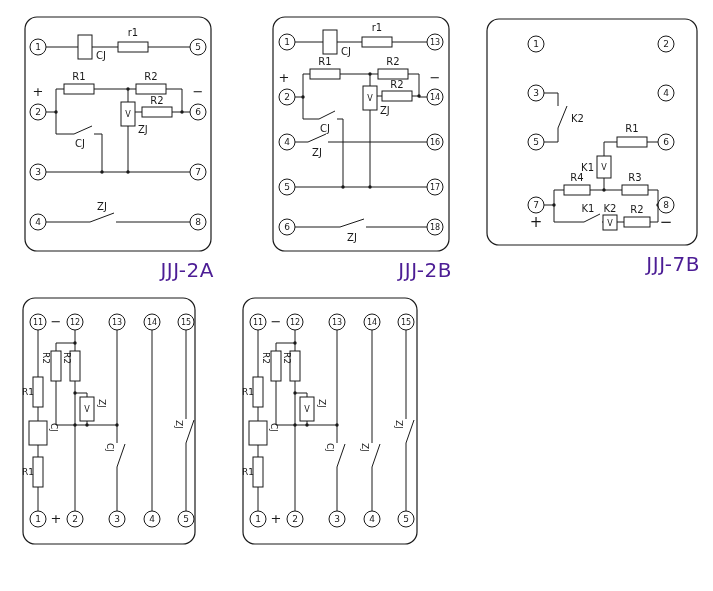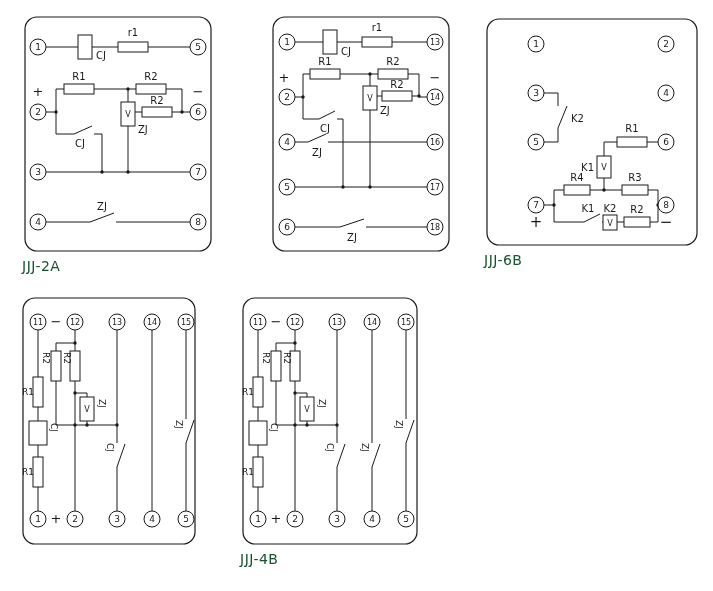--- a/index.html
+++ b/index.html
@@ -1,20 +1,20 @@
 <!DOCTYPE html>
 <html><head>
 <meta charset="utf-8">
 <style>
   *{margin:0;padding:0;box-sizing:border-box}
   html,body{width:713px;height:591px;background:#fff}
   body{font-family:"DejaVu Sans",sans-serif}
   .stage{position:relative;width:713px;height:591px;background:#fff;overflow:hidden}
   .panel{position:absolute}
-  .caption{text-align:left;font-size:14px;color:#14532d;margin-top:4px;letter-spacing:.5px}
+  .caption{text-align:right;font-size:20px;color:#4c1d95;margin-top:4px;letter-spacing:.5px}
   svg{display:block}
   .w{stroke:#1a1a1a;stroke-width:1;fill:none}
   .pb{stroke:#1a1a1a;stroke-width:1.2;fill:none}
   .box{fill:#fff;stroke:#1a1a1a;stroke-width:1}
   .tc{fill:#fff;stroke:#1a1a1a;stroke-width:1}
   .dot{fill:#1a1a1a;stroke:none}
   text{fill:#1a1a1a;font-family:"DejaVu Sans",sans-serif}
   .t9{font-size:9px;text-anchor:middle}
   .t8{font-size:8px;text-anchor:middle}
   .lbl{font-size:10px;text-anchor:middle}
@@ -186,20 +186,21 @@
         </g>
       <g>
           <circle class="tc" cx="17" cy="213" r="8"></circle>
           <text class="t9" x="17" y="216">6</text>
         </g>
       <g>
           <circle class="tc" cx="165" cy="213" r="8"></circle>
           <text class="t8" x="165" y="216">18</text>
         </g>
     </svg>
+    <div class="caption">JJJ-2B</div>
   </div>
 
   <div class="panel" style="left:484px;top:16px;width:216px">
     <svg width="216" height="232" viewBox="0 0 216 232">
       <rect class="pb" x="3" y="3" width="210" height="226" rx="12"></rect>
       <g class="w">
         <path d="M60 77 H74 M74 77 V90 M74 112 V126 M60 126 H74 M120 126 H133 M163 126 H174 M120 126 V140 M120 162 V174 M60 189 H70 M70 174 V206 M70 174 H174 M174 174 V206 M70 206 H100 M118 206 H119 M133 206 H140 M166 206 H174"></path>
         <path d="M74 112 L83 90"></path>
         <path d="M100 206 L116 198"></path>
       </g>
@@ -262,21 +263,21 @@
         </g>
       <g>
           <circle class="tc" cx="52" cy="189" r="8"></circle>
           <text class="t9" x="52" y="192">7</text>
         </g>
       <g>
           <circle class="tc" cx="182" cy="189" r="8"></circle>
           <text class="t9" x="182" y="192">8</text>
         </g>
     </svg>
-    <div class="caption">JJJ-6B</div>
+    <div class="caption">JJJ-7B</div>
   </div>
 
   <div class="panel" style="left:20px;top:295px;width:178px">
     <svg width="178" height="252" viewBox="0 0 178 252">
       <rect class="pb" x="3" y="3" width="172" height="246" rx="12"></rect>
       <g class="w">
         <path d="M18 35 V216 M55 35 V216 M36 48 H55 M36 48 V130 M55 98 H67 M67 98 V102 M67 126 V130 M36 130 H97 M97 35 V148 M97 172 V216 M132 35 V216 M166 35 V124 M166 148 V216"></path>
         <path d="M97 172 L105 149"></path>
         <path d="M166 148 L174 125"></path>
       </g>
@@ -435,16 +436,15 @@
         </g>
       <g>
           <circle class="tc" cx="132" cy="224" r="8"></circle>
           <text class="t9" x="132" y="227">4</text>
         </g>
       <g>
           <circle class="tc" cx="166" cy="224" r="8"></circle>
           <text class="t9" x="166" y="227">5</text>
         </g>
     </svg>
-    <div class="caption">JJJ-4B</div>
   </div>
 
 </div>
 
 </body></html>

